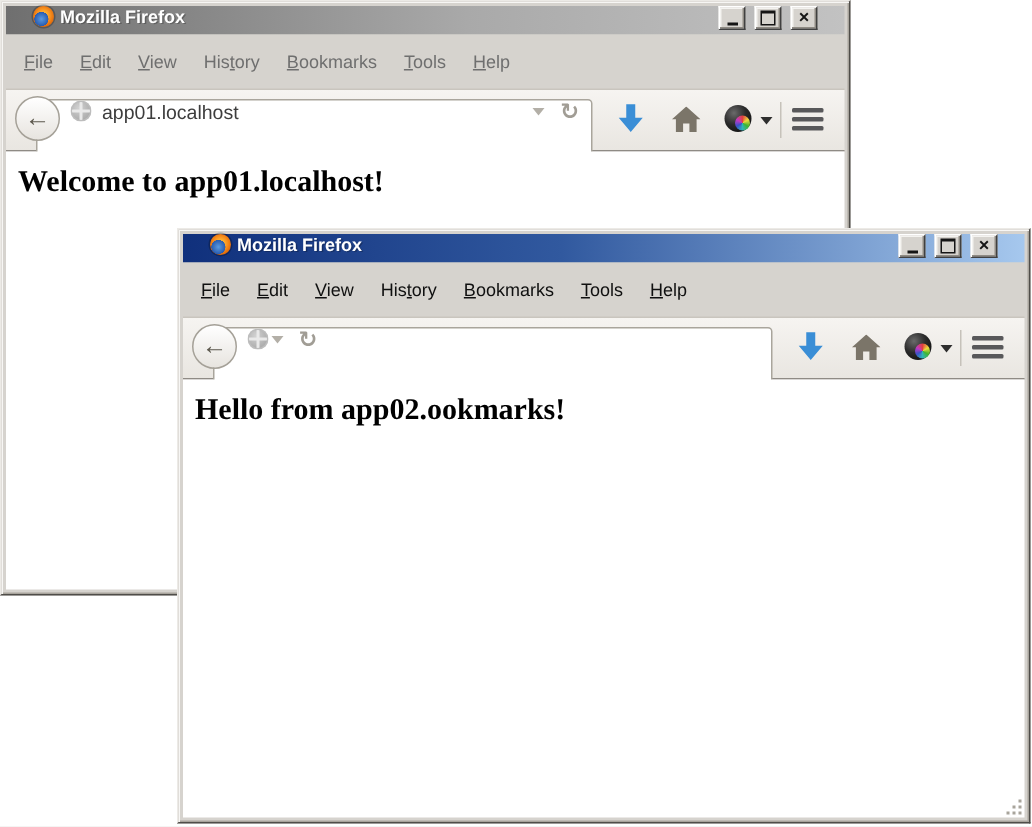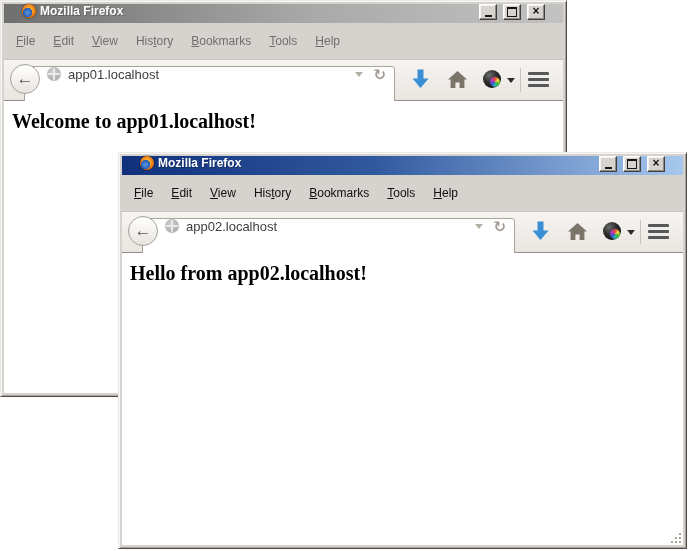--- a/index.html
+++ b/index.html
@@ -172,21 +172,20 @@
       <span class="menu-item"><u>B</u>ookmarks</span>
       <span class="menu-item"><u>T</u>ools</span>
       <span class="menu-item"><u>H</u>elp</span>
     </div>
     <div class="navbar">
       <div class="back-btn">
         <span>←</span>
       </div>
       <div class="urlbar">
         <span class="globe"></span>
-        <input class="url-input" readonly="" value="app02.localhost" style="">
         <span class="url-dd"></span>
         <span class="reload">↻</span>
       </div>
       <div class="tb-btn btn-download">
         <svg width="17" height="20" viewBox="0 0 17 20">
           <path d="M5.5 0.5 h6 v9 h5 L8.5 19 L0.5 9.5 h5 z" fill="#3a8ed6"></path>
         </svg>
       </div>
       <div class="tb-btn btn-home">
         <svg width="19" height="17" viewBox="0 0 19 17">
@@ -194,18 +193,18 @@
         </svg>
       </div>
       <div class="tb-btn btn-wheel"></div>
       <span class="wheel-caret"></span>
       <span class="toolbar-sep"></span>
       <div class="tb-btn btn-menu">
         <span class="bar"></span>
       </div>
     </div>
     <div class="content">
-      <h1>Hello from app02.localhost!</h1>
+      <h1>Hello from app02.ookmarks!</h1>
     </div>
     <div class="grip"></div>
   </div>
 
 </div>
 
 </body></html>

